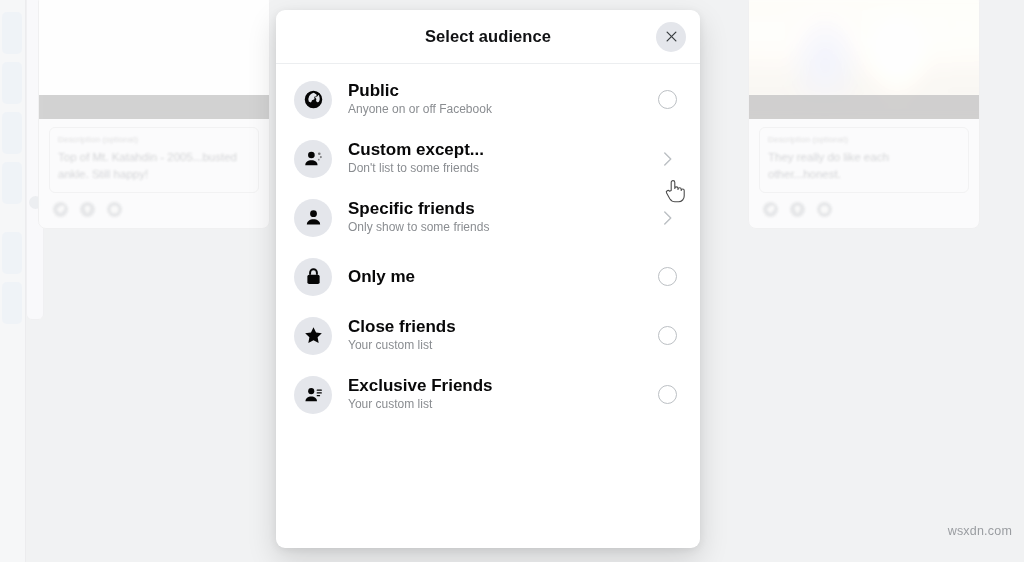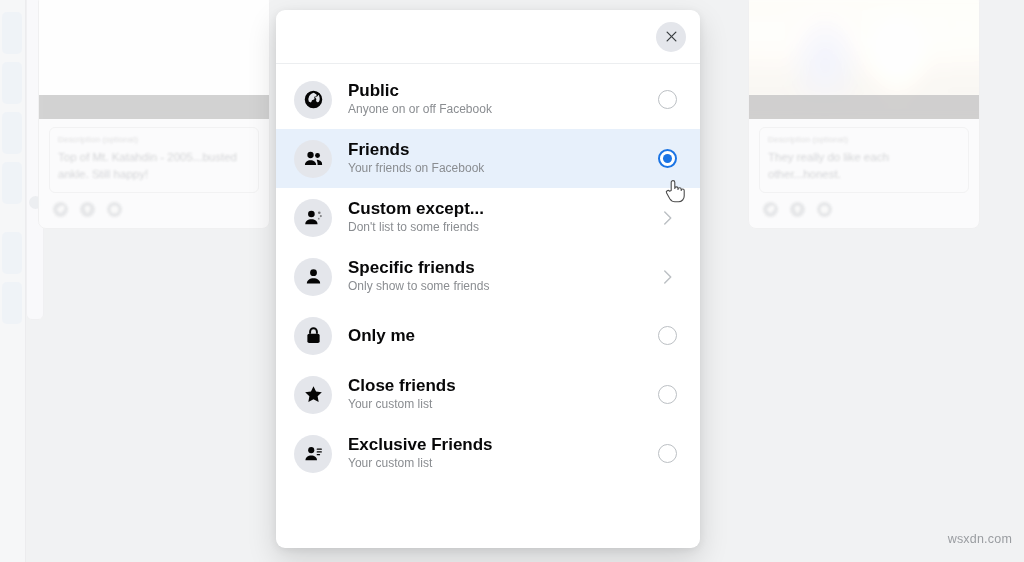--- a/index.html
+++ b/index.html
@@ -161,21 +161,21 @@
   .chev svg { width: 18px; height: 18px; stroke: #bcc0c4; stroke-width: 1.9; fill: none; }
 
   
   .cursor {
     position: absolute; left: 664px; top: 178px;
     width: 22px; height: 26px; pointer-events: none;
   }
 
   
   .watermark {
-    position: absolute; right: 12px; bottom: 16px;
+    position: absolute; right: 12px; bottom: 24px;
     font-size: 12.5px; color: #9a9da1; letter-spacing: .2px;
   }
 </style>
 </head>
 <body>
 
 <div id="root">
 
   <div class="bg-layer">
 
@@ -245,20 +245,21 @@
               <circle cx="12" cy="12" r="10"></circle>
             </svg>
         </span>
       </div>
     </div>
   </div>
 
   <div class="modal">
 
     <div class="modal-header">
+      <div class="modal-title">Select audience</div>
       <div class="close-btn">
         <svg viewBox="0 0 24 24">
           <line x1="5" y1="5" x2="19" y2="19" stroke-linecap="round"></line>
           <line x1="19" y1="5" x2="5" y2="19" stroke-linecap="round"></line>
         </svg>
       </div>
     </div>
 
     <div class="option-list">
 
@@ -270,37 +271,20 @@
         </span>
         <span class="opt-text">
           <span class="opt-title">Public</span>
           <span class="opt-sub" style="display:block">Anyone on or off Facebook</span>
         </span>
         <span class="opt-ctrl">
           <span class="radio"></span>
         </span>
       </div>
 
-      <div class="option selected">
-        <span class="opt-avatar">
-          <svg viewBox="0 0 24 24">
-              <circle cx="8.6" cy="8" r="3.6"></circle>
-              <circle cx="16.6" cy="8.6" r="2.8"></circle>
-              <path d="M2.2 19.4c0-3.3 2.9-5.3 6.4-5.3s6.4 2 6.4 5.3z"></path>
-              <path d="M15.6 13.4c3 .2 6.2 1.6 6.2 4.6v1.4h-5.1c.1-2.3-.4-4.3-1.1-6z"></path>
-            </svg>
-        </span>
-        <span class="opt-text">
-          <span class="opt-title">Friends</span>
-          <span class="opt-sub" style="display:block">Your friends on Facebook</span>
-        </span>
-        <span class="opt-ctrl">
-          <span class="radio on"></span>
-        </span>
-      </div>
 
       <div class="option">
         <span class="opt-avatar">
           <svg viewBox="0 0 24 24">
               <circle cx="9.6" cy="8" r="3.8"></circle>
               <path d="M2.6 19.6c0-3.5 3.1-5.6 7-5.6s7 2.1 7 5.6z"></path>
               <circle cx="18.6" cy="6.6" r="1.5" opacity=".5"></circle>
               <circle cx="20.4" cy="10.4" r="1.2" opacity=".45"></circle>
               <circle cx="18" cy="13.4" r="1" opacity=".4"></circle>
             </svg>

